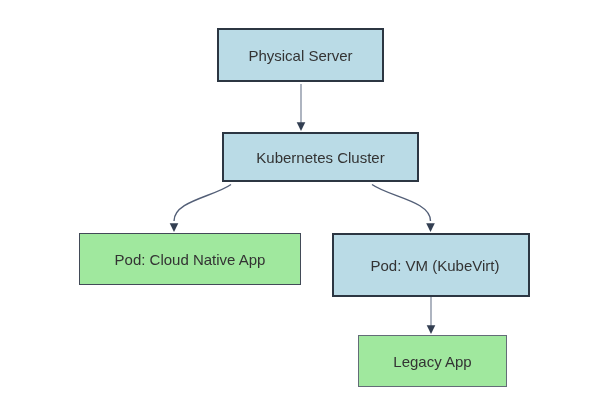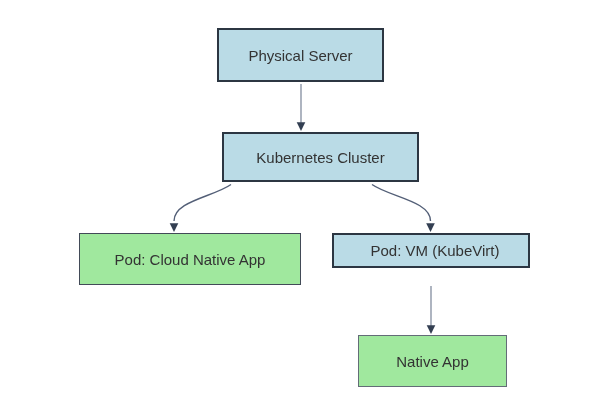--- a/index.html
+++ b/index.html
@@ -21,21 +21,21 @@
     text-align: center;
     white-space: nowrap;
   }
   .node-blue  { background: #badbe6; border: 2px solid #2c3642; }
   .node-green-a { background: #a0e89e; border: 1.5px solid #424a57; margin-left: 16px; }
   .node-green-b { background: #a0e89e; border: 1.2px solid #636c77; }
 
   #n-physical { left: 217px; top: 28px;  width: 167px; height: 54px; }
   #n-k8s      { left: 203px; top: 132px; width: 197px; height: 50px; margin-left: 19px; }
   #n-podcloud { left: 63px;  top: 233px; width: 222px; height: 52px; }
-  #n-podvm    { left: 332px; top: 233px; width: 198px; height: 35px; padding-left: 8px; }
+  #n-podvm    { left: 332px; top: 233px; width: 198px; height: 64px; padding-left: 8px; }
   #n-legacy   { left: 358px; top: 335px; width: 149px; height: 52px; }
 
   .edge-straight { stroke: #9aa2b1; stroke-width: 1.6; fill: none; }
   .edge-curve    { stroke: #535f77; stroke-width: 1.4; fill: none; }
   .arrowhead     { fill: #333f52; stroke: none; }
 </style>
 </head>
 <body>
 
 <div class="stage">
@@ -73,16 +73,16 @@
 
   <div class="node node-green-a" id="n-podcloud">
     <span>Pod: Cloud Native App</span>
   </div>
 
   <div class="node node-blue" id="n-podvm">
     <span>Pod: VM (KubeVirt)</span>
   </div>
 
   <div class="node node-green-b" id="n-legacy">
-    <span>Native App</span>
+    <span>Legacy App</span>
   </div>
 
 </div>
 
 </body></html>

